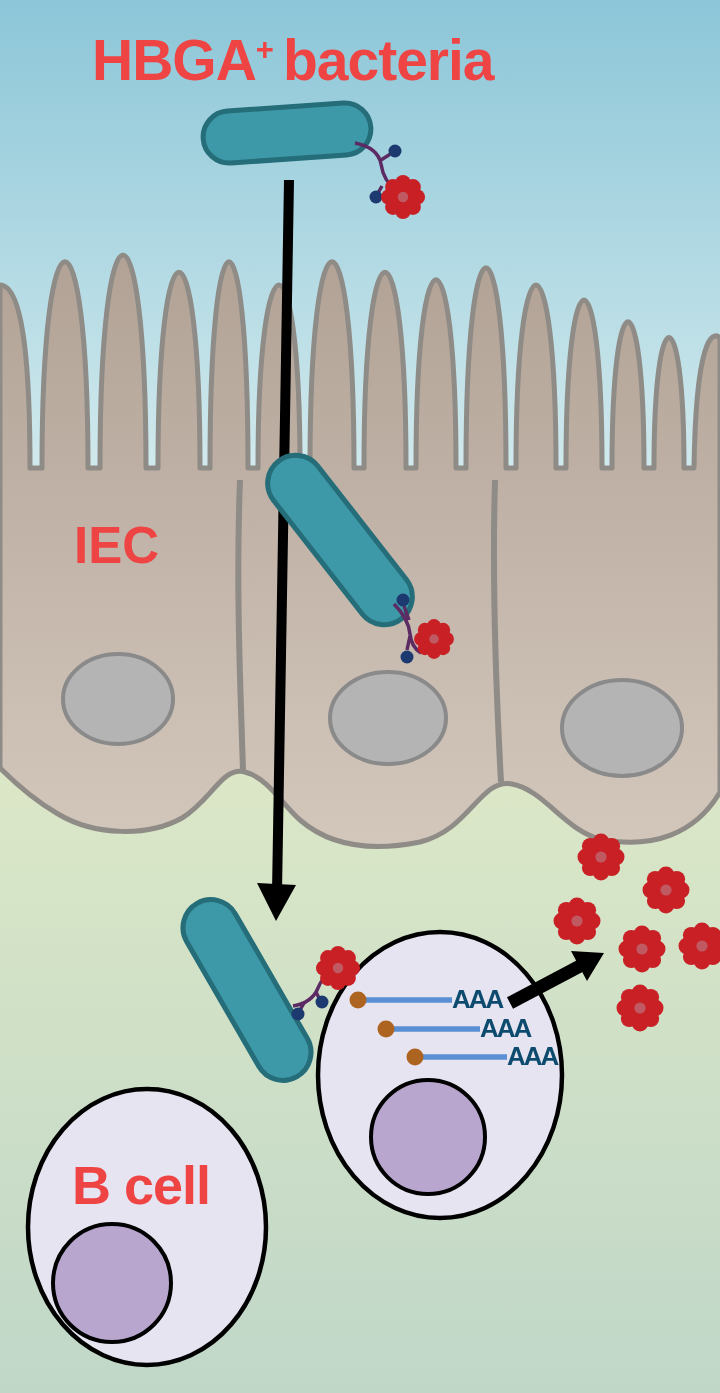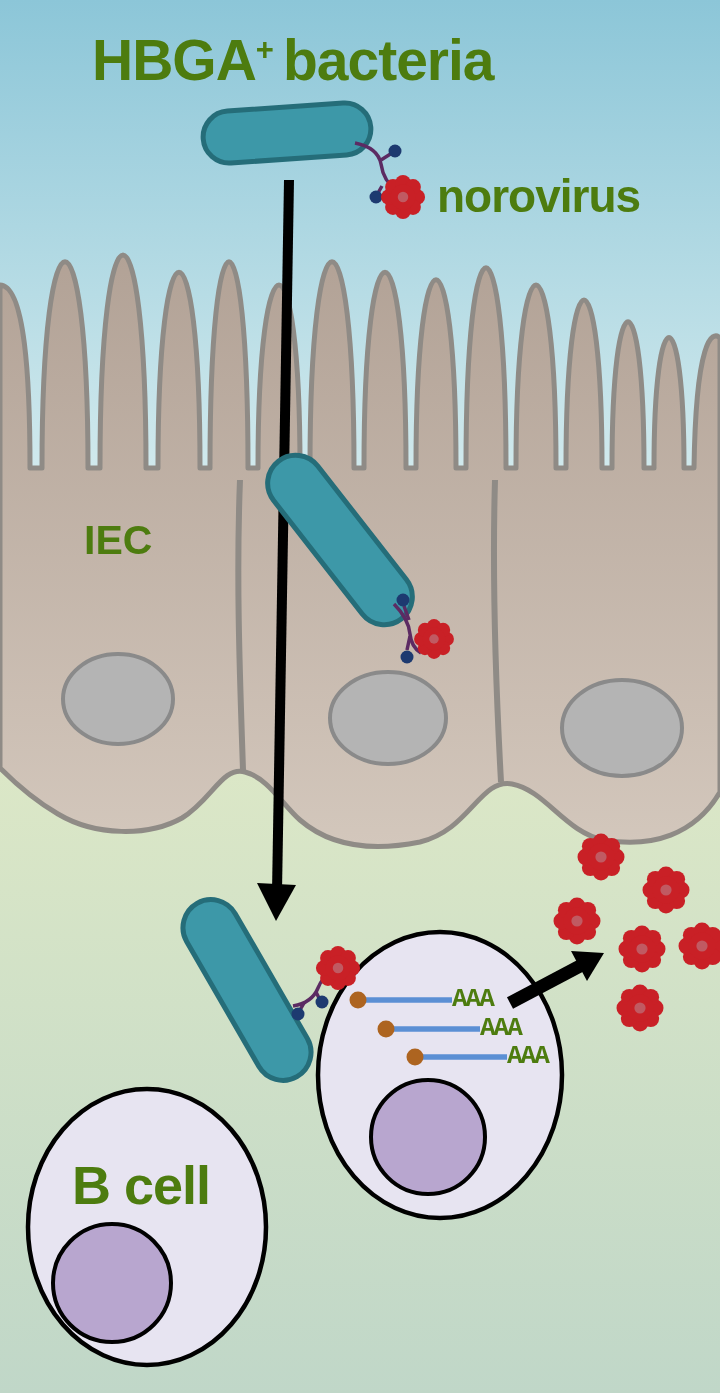--- a/index.html
+++ b/index.html
@@ -2,30 +2,30 @@
 <html><head>
 <meta charset="utf-8">
 <style>
   html,body{margin:0;padding:0;background:#ffffff;}
   .stage{
     position:relative;width:720px;height:1393px;overflow:hidden;
     font-family:"Liberation Sans",sans-serif;
   }
   .stage svg{position:absolute;left:0;top:0;display:block;}
   .lbl{
-    position:absolute;color:#4d7c0f;font-weight:700;line-height:1;
+    position:absolute;color:#ef4444;font-weight:700;line-height:1;
     white-space:nowrap;pointer-events:none;
   }
   .lbl-title{left:92px;top:32px;font-size:57px;letter-spacing:-1px;}
   .lbl-title sup{font-size:31px;line-height:0;}
   .lbl-title .rest{margin-left:10px;}
   .lbl-norovirus{left:437px;top:173px;font-size:46px;letter-spacing:-1px;}
-  .lbl-iec{left:84px;top:520px;font-size:41px;}
+  .lbl-iec{left:74px;top:520px;font-size:51px;}
   .lbl-bcell{left:72px;top:1158px;font-size:54px;letter-spacing:-1px;}
-  .lbl-aaa{font-size:26px;letter-spacing:-2px;color:#4d7c0f;font-family:Liberation Mono, monospace;}
+  .lbl-aaa{font-size:26px;letter-spacing:-2px;color:#0c4a6e;}
 </style>
 </head>
 <body>
 
 <div class="stage">
 
   <svg width="720" height="1393" viewBox="0 0 720 1393">
     <defs>
       <linearGradient id="g-sky" x1="0" y1="0" x2="0" y2="1">
         <stop offset="0" stop-color="#8cc6d8"></stop>
@@ -156,21 +156,20 @@
     <use href="#virus-shape" transform="translate(338,968) scale(1.05)" fill="#c92026"></use>
 
     <ellipse cx="147" cy="1227" rx="119" ry="138" stroke-width="4.5" fill="#e7e4f1" stroke="#000000"></ellipse>
     <circle cx="112" cy="1283" r="59" stroke-width="4" fill="#b8a6cf" stroke="#000000"></circle>
   </svg>
 
   <div class="lbl lbl-title">
     <span>HBGA</span><sup>+</sup><span class="rest">bacteria</span>
   </div>
 
-  <div class="lbl lbl-norovirus">norovirus</div>
 
   <div class="lbl lbl-iec">IEC</div>
 
   <div class="lbl lbl-bcell">B cell</div>
 
   <span class="lbl lbl-aaa" style="left:452px;top:986px;">AAA</span>
   <span class="lbl lbl-aaa" style="left:480px;top:1015px;">AAA</span>
   <span class="lbl lbl-aaa" style="left:507px;top:1043px;">AAA</span>
 
 </div>

